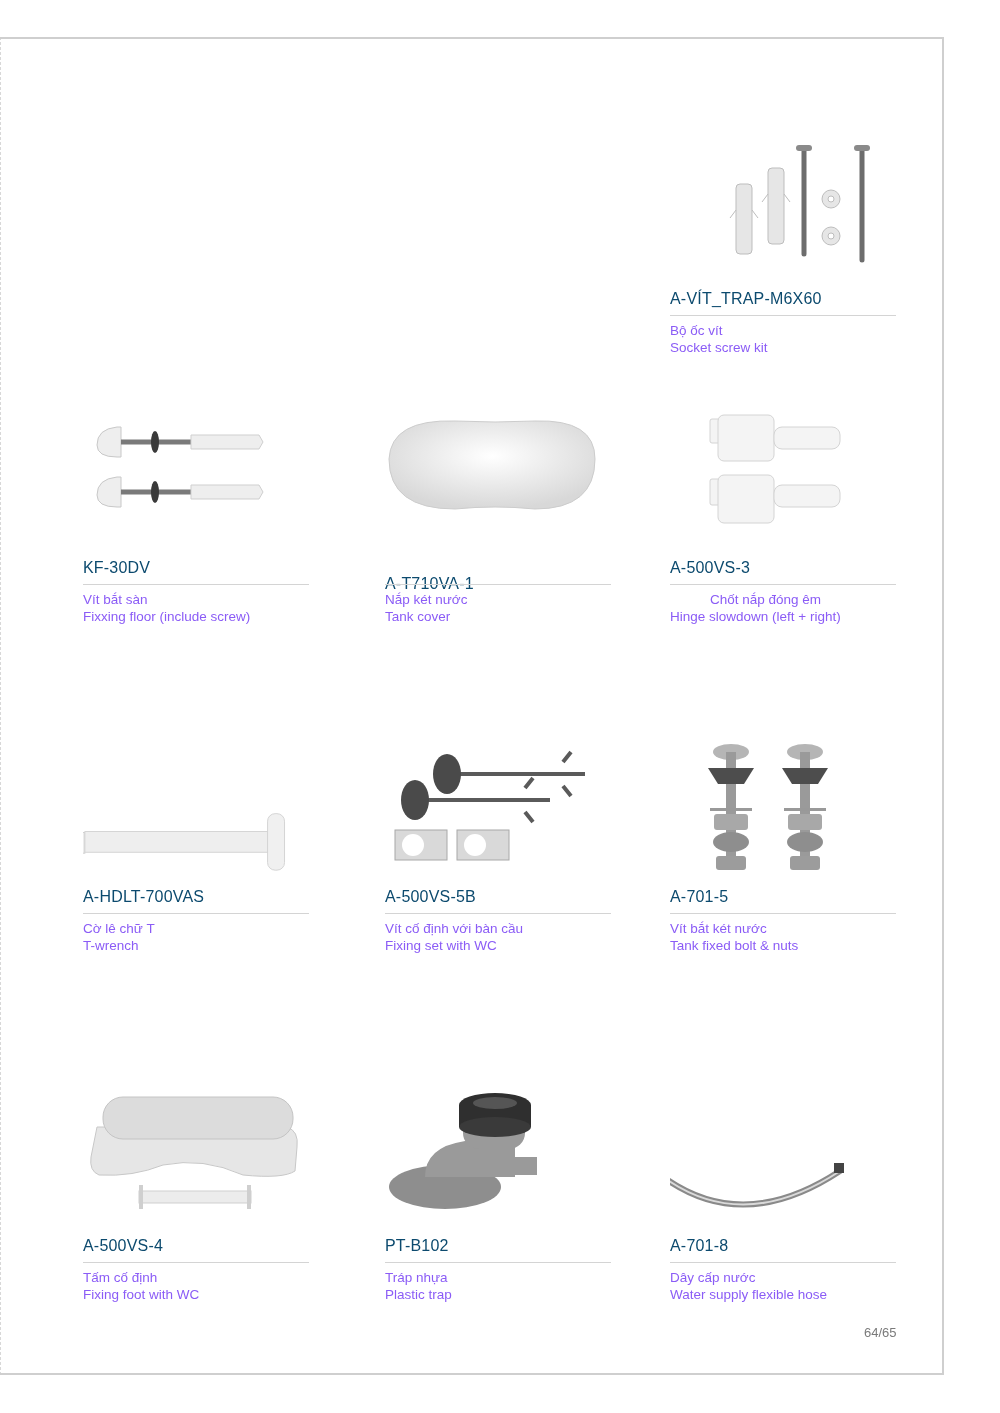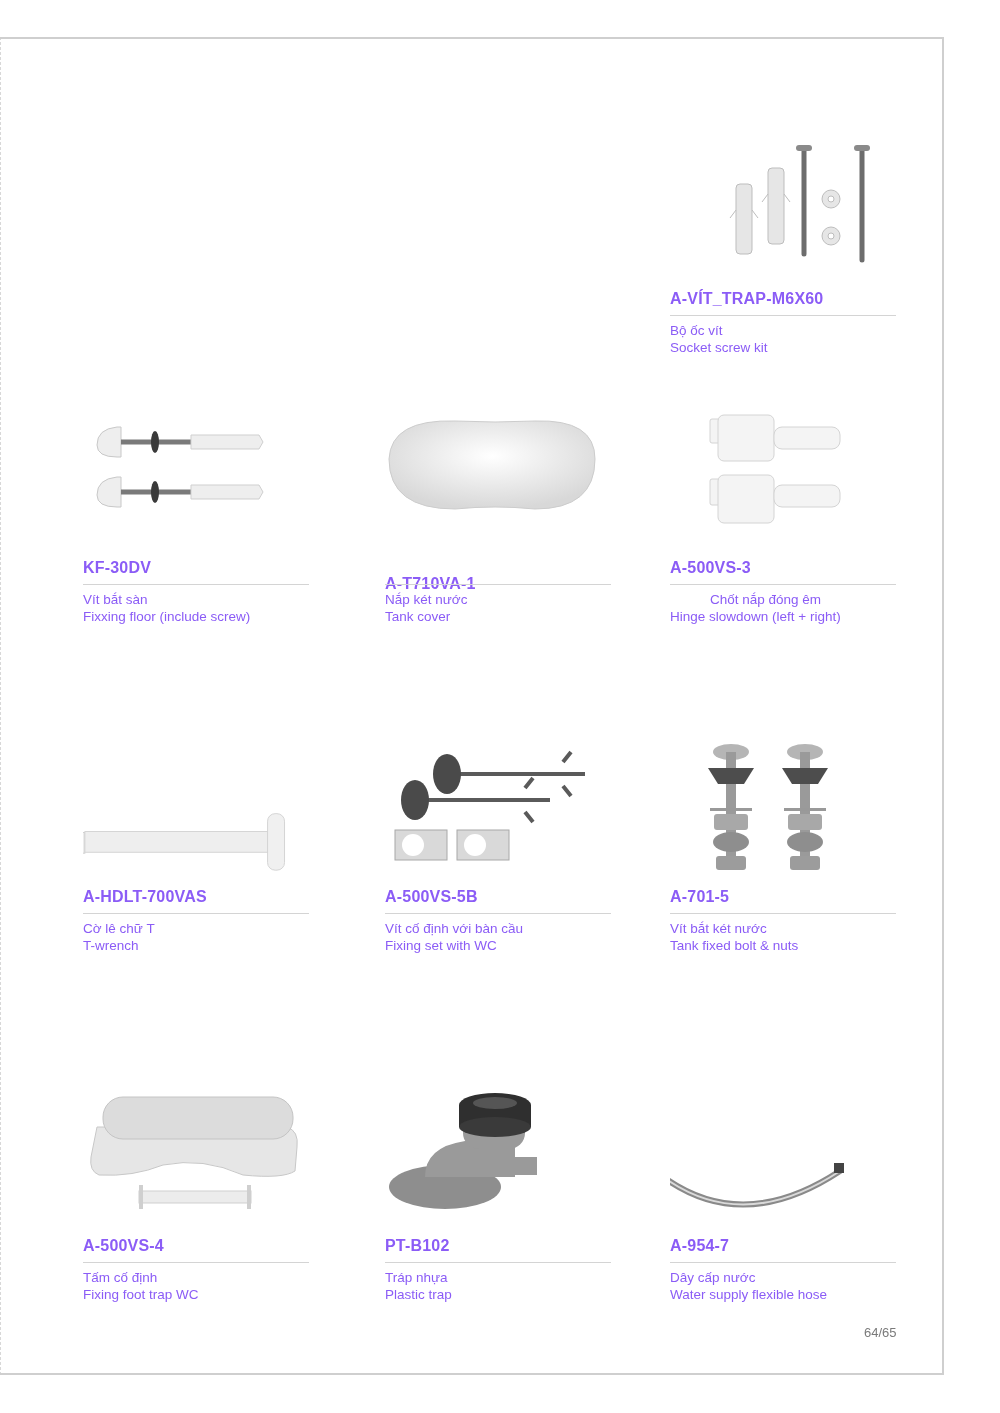--- a/index.html
+++ b/index.html
@@ -1,21 +1,21 @@
 <!DOCTYPE html>
 <html><head>
 <meta charset="utf-8">
 <style>
   html, body { margin:0; padding:0; background:#ffffff; }
   body { width:1000px; height:1413px; position:relative; overflow:hidden; font-family:"Liberation Sans", sans-serif; }
   .page-frame { position:absolute; left:0; top:37px; width:944px; height:1338px; border-top:2px solid #cfcfcf; border-right:2px solid #cfcfcf; border-bottom:2px solid #cfcfcf; box-sizing:border-box; }
   .page-frame-left { position:absolute; left:0; top:37px; width:0; height:1338px; border-left:1px dashed #d8d8d8; }
   .product { position:absolute; width:226px; }
   .product .img { position:absolute; left:0; width:226px; height:150px; }
-  .product .code { position:absolute; left:0; font-size:16px; font-weight:bold; color:#8b5cf6; letter-spacing:0.2px; }
+  .product .code { position:absolute; left:0; font-size:16px; font-weight:normal; color:#0c4a6e; letter-spacing:0.2px; }
   .product .rule { position:absolute; left:0; width:226px; height:0; border-top:1px solid #d4d4d4; }
   .product .vn, .product .en { position:absolute; left:0; font-size:13.5px; color:#8b5cf6; white-space:nowrap; }
   .page-num { position:absolute; left:864px; top:1325px; font-size:13px; color:#7a7a7a; }
 </style>
 </head>
 <body>
 
 <div class="page-frame-left"></div>
 <div class="page-frame"></div>
 
@@ -192,21 +192,21 @@
       <path d="M14 40 L204 40 Q216 44 214 60 L212 84 Q200 92 160 88 Q120 70 80 78 Q50 90 16 88 Q6 84 8 70 Z" fill="#e6e6e6" stroke="#c8c8c8"></path>
       <rect x="20" y="10" width="190" height="42" rx="20" fill="#dcdcdc" stroke="#c4c4c4"></rect>
       <rect x="56" y="104" width="112" height="12" fill="#ececec" stroke="#cfcfcf"></rect>
       <rect x="56" y="98" width="4" height="24" fill="#cfcfcf"></rect>
       <rect x="164" y="98" width="4" height="24" fill="#cfcfcf"></rect>
     </svg>
   </div>
   <div class="code" style="top:150px;">A-500VS-4</div>
   <div class="rule" style="top:175px;"></div>
   <div class="vn" style="top:183px;">Tấm cố định</div>
-  <div class="en" style="top:200px;">Fixing foot trap WC</div>
+  <div class="en" style="top:200px;">Fixing foot with WC</div>
 </div>
 
 <div class="product" style="left:385px;top:1087px;">
   <div class="img" style="top:0;height:140px;">
     <svg width="226" height="140" viewBox="0 0 226 140">
       <ellipse cx="60" cy="100" rx="56" ry="22" fill="#8e8e8e"></ellipse>
       <path d="M40 90 Q40 60 80 54 L100 48 L130 48 L130 90 Z" fill="#9a9a9a"></path>
       <rect x="124" y="70" width="28" height="18" fill="#9a9a9a"></rect>
       <rect x="78" y="22" width="62" height="40" rx="16" fill="#9a9a9a"></rect>
       <ellipse cx="110" cy="18" rx="36" ry="12" fill="#2f2f2f"></ellipse>
@@ -223,19 +223,19 @@
 
 <div class="product" style="left:670px;top:1087px;">
   <div class="img" style="top:0;height:140px;">
     <svg width="226" height="140" viewBox="0 0 226 140">
       <path d="M-12 86 Q70 150 170 84" fill="none" stroke="#8a8a8a" stroke-width="6" stroke-linecap="round"></path>
       <path d="M-12 86 Q70 150 170 84" fill="none" stroke="#dadada" stroke-width="2"></path>
       <rect x="-18" y="80" width="10" height="10" fill="#444"></rect>
       <rect x="164" y="76" width="10" height="10" fill="#444"></rect>
     </svg>
   </div>
-  <div class="code" style="top:150px;">A-954-7</div>
+  <div class="code" style="top:150px;">A-701-8</div>
   <div class="rule" style="top:175px;"></div>
   <div class="vn" style="top:183px;">Dây cấp nước</div>
   <div class="en" style="top:200px;">Water supply flexible hose</div>
 </div>
 
 <div class="page-num">64/65</div>
 
 </body></html>

